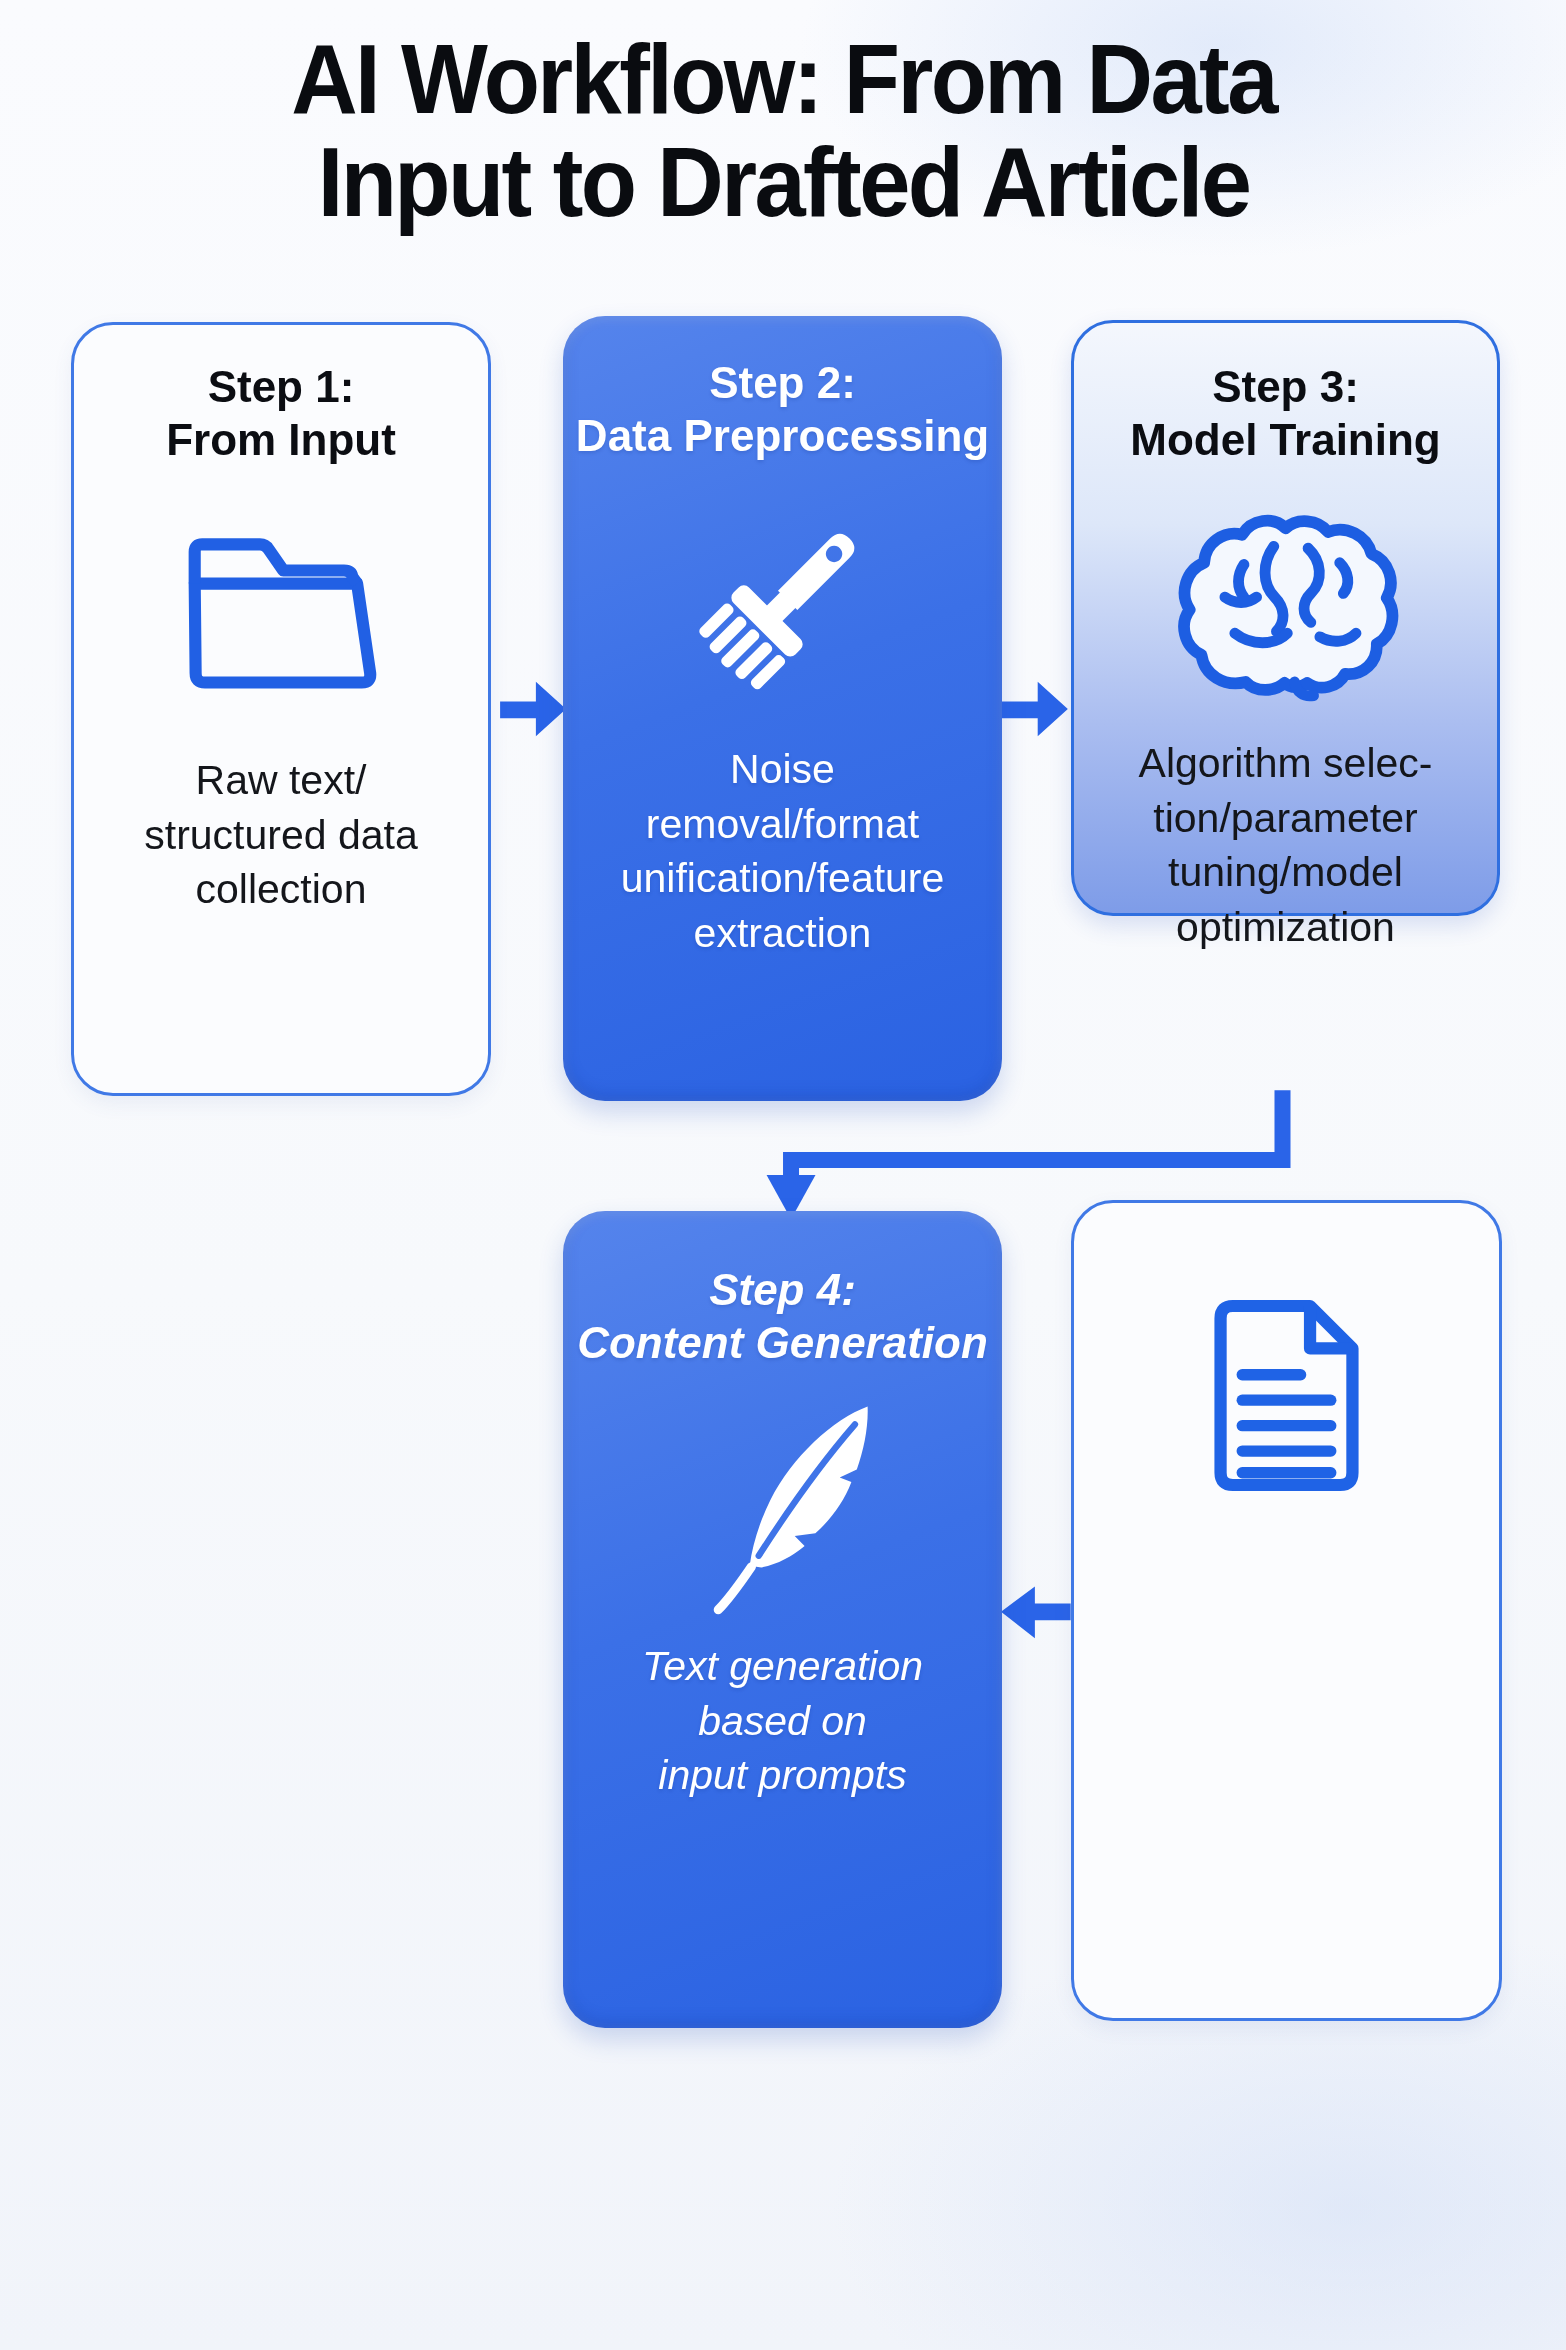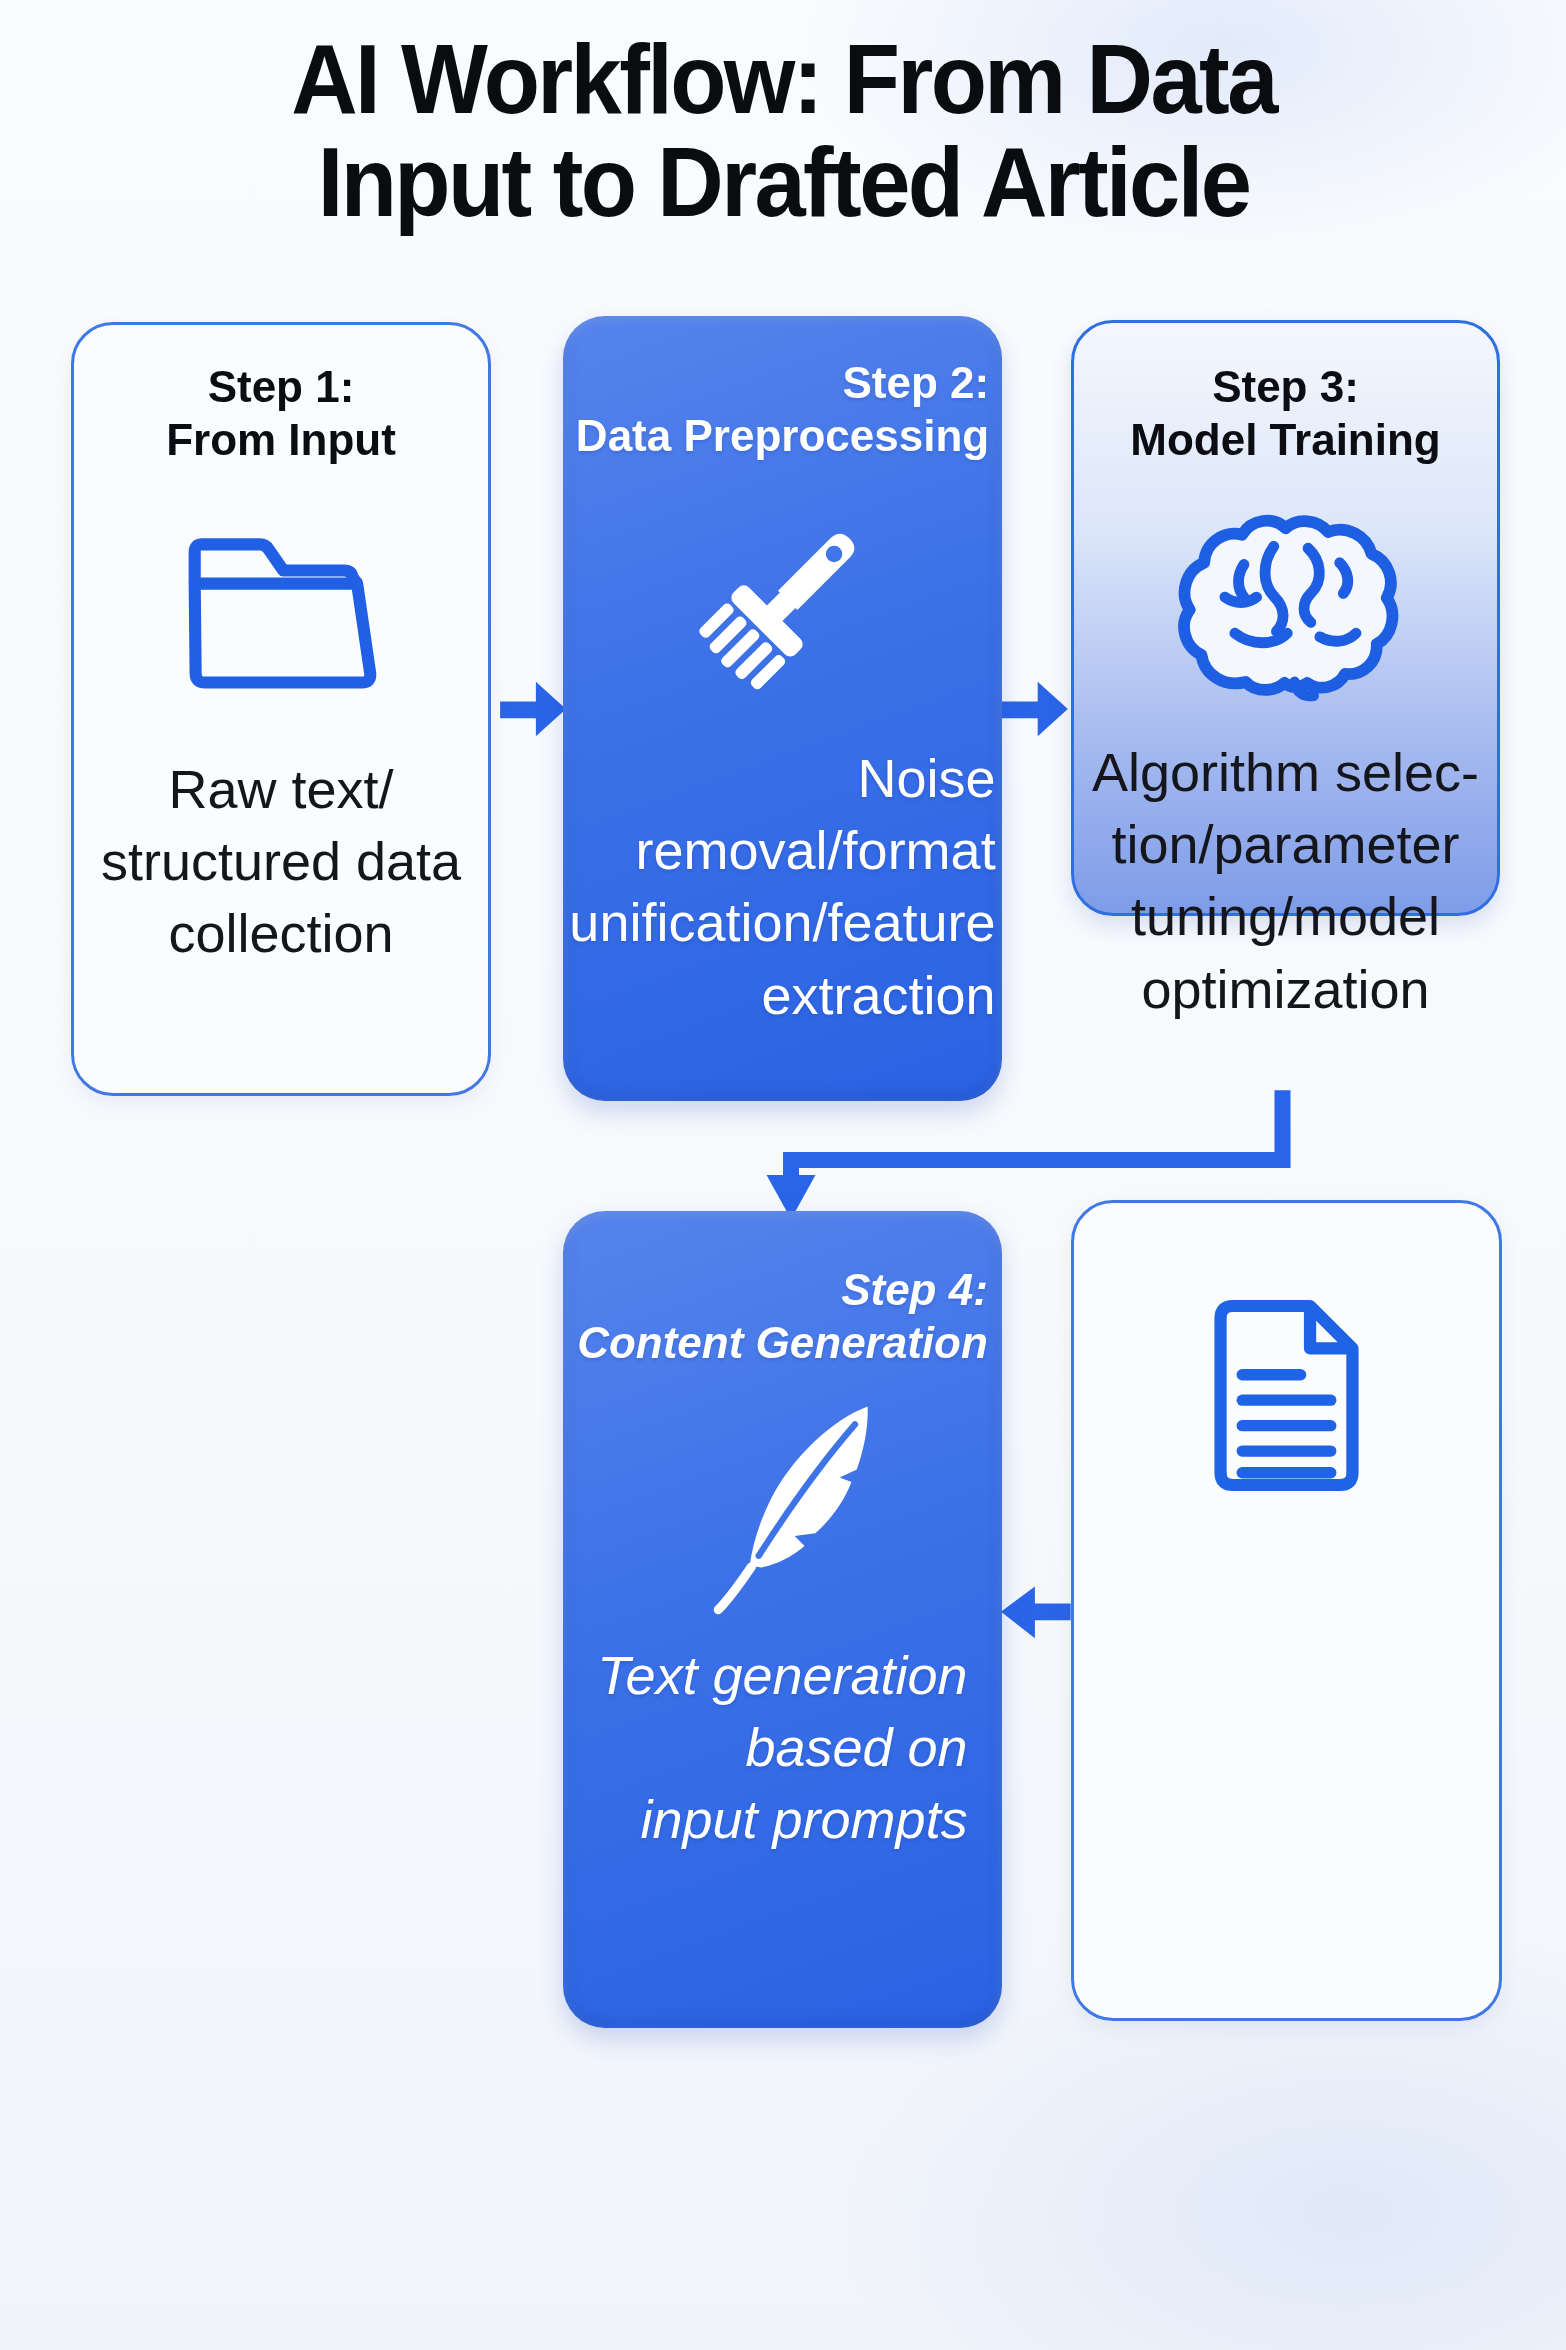--- a/index.html
+++ b/index.html
@@ -29,33 +29,32 @@
     text-align:center;
   }
   .card--outline{
     background:#fbfcfe;
     border:3.8px solid #4079e6;
     box-shadow:0 7.5px 19px rgba(60,90,160,.08);
   }
   .card--solid{
     background:linear-gradient(160deg,#5584ec 0%,#3b70e7 46%,#2a62e2 100%);
     box-shadow:0 11.3px 24.5px rgba(35,80,190,.20), inset 0 -4.7px 15px rgba(15,50,150,.28), inset 0 2.8px 11.3px rgba(255,255,255,.18);
-    text-align:right;
   }
   .card--gradient{
     background:linear-gradient(180deg,#f4f7fd 0%,#dde7f9 34%,#aabdf0 68%,#7e9ce8 100%);
     border:3.8px solid #2f6fe0;
     box-shadow:0 9.4px 22.6px rgba(50,90,190,.16);
   }
   .card-heading{
     font-weight:700;font-size:44px;line-height:1.2;
     white-space:pre-line;color:#0b0d12;margin:0;
   }
   .card-body{
-    font-size:54px;line-height:1.34;
+    font-size:41px;line-height:1.34;
     white-space:pre-line;color:#14161b;margin:0;
   }
   .light .card-heading,.light .card-body{
     color:#ffffff;text-shadow:0 1.9px 3.8px rgba(10,40,120,.18);
   }
   .icon-wrap{display:flex;align-items:center;justify-content:center;}
   
   .card--s1{left:71px;top:322px;width:420px;height:774px;padding-top:36px;}
   .card--s1 .icon-wrap{margin-top:55px;height:169px;}
   .card--s1 .card-body{margin-top:62px;}

